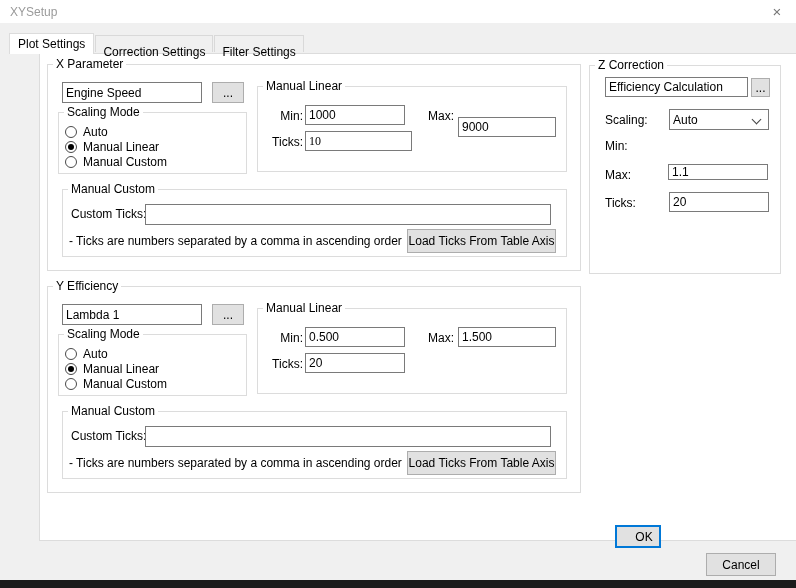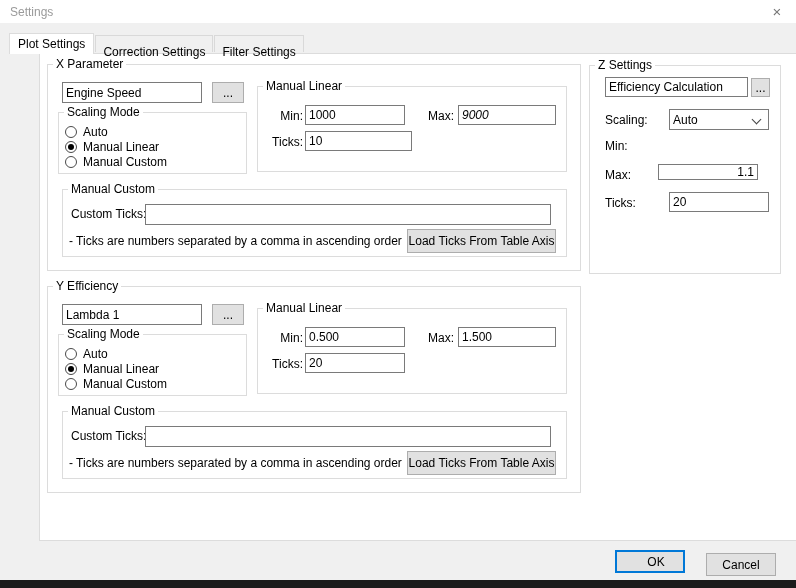--- a/index.html
+++ b/index.html
@@ -86,21 +86,21 @@
   .note { position:absolute; white-space:nowrap; }
   .bottom-strip {
     position:absolute; left:0; top:580px; width:796px; height:8px;
     background:#1b1b1b;
   }
 </style>
 </head>
 <body>
 
 <div class="titlebar">
-  <span class="title-text">Settings</span>
+  <span class="title-text">XYSetup</span>
   <span class="close-btn">×</span>
 </div>
 
 <div class="tabstrip">
   <div class="tab active">Plot Settings</div>
   <div class="tab">Correction Settings</div>
   <div class="tab">Filter Settings</div>
 </div>
 
 <div class="page">
@@ -127,50 +127,50 @@
           <span>Manual Custom</span>
         </div>
       </div>
     </div>
 
     <div class="groupbox" style="left:209px; top:21px; width:310px; height:86px;">
       <span class="glabel">Manual Linear</span>
       <span class="lbl r" style="left:2px; top:22px; width:43px;">Min:</span>
       <input class="tbox" style="left: 47px; top: 18px; width: 100px; height: 20px;" value="1000">
       <span class="lbl r" style="left:156px; top:22px; width:40px;">Max:</span>
-      <input class="tbox" style="left: 200px; top: 18px; width: 98px; height: 20px; font-style: italic;" value="9000">
+      <input class="tbox" style="left: 200px; top: 30px; width: 98px; height: 20px;" value="9000">
       <span class="lbl r" style="left:2px; top:48px; width:43px;">Ticks:</span>
-      <input class="tbox" style="left: 47px; top: 44px; width: 107px; height: 20px;" value="10">
+      <input class="tbox" style="left: 47px; top: 44px; width: 107px; height: 20px; font-family: Liberation Serif, serif;" value="10">
     </div>
 
     <div class="groupbox" style="left:14px; top:124px; width:505px; height:68px;">
       <span class="glabel">Manual Custom</span>
       <span class="lbl" style="left:8px; top:17px;">Custom Ticks:</span>
       <input class="tbox" style="left: 82px; top: 14px; width: 406px; height: 21px;" value="">
       <span class="note" style="left:6px; top:44px;">- Ticks are numbers separated by a comma in ascending order</span>
       <button class="btn" style="left:344px; top:39px; width:149px; height:24px;">Load Ticks From Table Axis</button>
     </div>
   </div>
 
   <div class="groupbox" style="left:549px; top:11px; width:192px; height:209px;">
-    <span class="glabel">Z Settings</span>
+    <span class="glabel">Z Correction</span>
 
     <input class="tbox" style="left: 15px; top: 11px; width: 143px; height: 20px;" value="Efficiency Calculation">
     <button class="btn" style="left:161px; top:12px; width:19px; height:19px;">...</button>
 
     <span class="lbl" style="left:15px; top:47px;">Scaling:</span>
     <div class="dropdown" style="left:79px; top:43px; width:100px; height:21px;">
       <span>Auto</span>
       <span class="chev"></span>
     </div>
 
     <span class="lbl" style="left:15px; top:73px;">Min:</span>
 
     <span class="lbl" style="left:15px; top:102px;">Max:</span>
-    <input class="tbox" style="left: 68px; top: 98px; width: 100px; height: 16px; text-align: right;" value="1.1">
+    <input class="tbox" style="left: 78px; top: 98px; width: 100px; height: 16px;" value="1.1">
 
     <span class="lbl" style="left:15px; top:130px;">Ticks:</span>
     <input class="tbox" style="left: 79px; top: 126px; width: 100px; height: 20px;" value="20">
   </div>
 
   <div class="groupbox" style="left:7px; top:232px; width:534px; height:207px;">
     <span class="glabel">Y Efficiency</span>
 
     <input class="tbox" style="left: 14px; top: 17px; width: 140px; height: 21px;" value="Lambda 1">
     <button class="btn" style="left:164px; top:17px; width:32px; height:21px;">...</button>
@@ -207,16 +207,16 @@
       <span class="glabel">Manual Custom</span>
       <span class="lbl" style="left:8px; top:17px;">Custom Ticks:</span>
       <input class="tbox" style="left: 82px; top: 14px; width: 406px; height: 21px;" value="">
       <span class="note" style="left:6px; top:44px;">- Ticks are numbers separated by a comma in ascending order</span>
       <button class="btn" style="left:344px; top:39px; width:149px; height:24px;">Load Ticks From Table Axis</button>
     </div>
   </div>
 
 </div>
 
-<button class="btn default" style="left:615px; top:550px; width:70px; height:23px;padding-left:12px;">OK</button>
+<button class="btn default" style="left:615px; top:525px; width:46px; height:23px;padding-left:12px;">OK</button>
 <button class="btn" style="left:706px; top:553px; width:70px; height:23px;">Cancel</button>
 
 <div class="bottom-strip"></div>
 
 </body></html>

